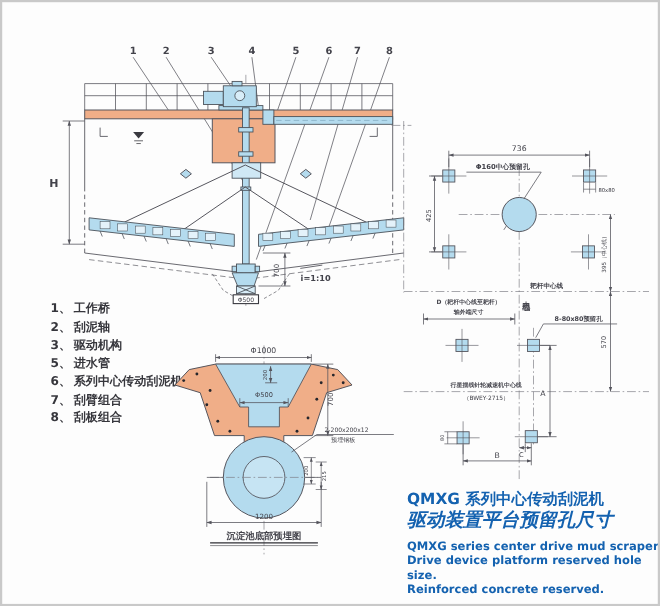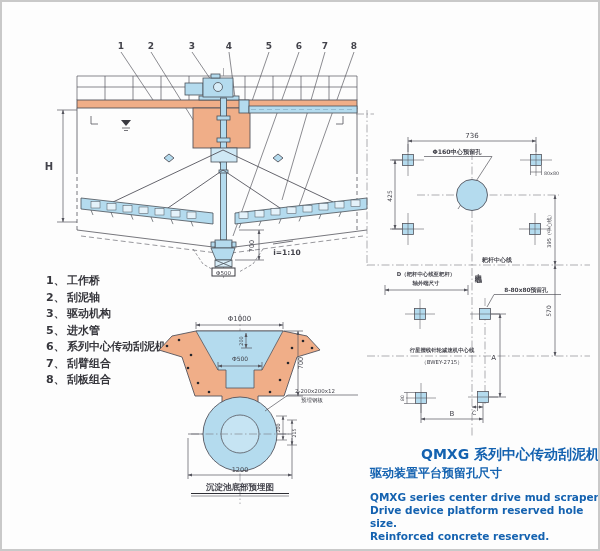--- a/index.html
+++ b/index.html
@@ -6,22 +6,22 @@
   .canvas{position:relative;width:600px;height:551px;background:#fdfdfd;
     border:2px solid #c9c9c9;box-sizing:border-box;overflow:hidden;
     font-family:"DejaVu Sans","Liberation Sans",sans-serif;}
   svg{position:absolute;overflow:visible;}
   svg text{fill:#43434b;}
   .legend{position:absolute;left:44px;top:271px;color:#36363c;font-size:11px;
     font-weight:600;line-height:16.5px;}
   .legend-row{white-space:nowrap;}
   .legend-num{display:inline-block;min-width:21px;}
   .titleblock{position:absolute;left:368px;top:444px;width:230px;color:#1462b0;}
-  .tb-title{font-size:14px;font-weight:800;line-height:17px;margin-bottom:3px;text-align:right;}
-  .tb-zh{font-size:12px;font-weight:700;line-height:15px;}
+  .tb-title{font-size:14px;font-weight:800;line-height:17px;margin-bottom:3px;}
+  .tb-zh{font-size:17px;font-weight:700;line-height:15px;font-style:italic;}
   .tb-en{font-size:10.5px;font-weight:700;line-height:13px;}
   .tb-en-block{margin-top:10px;}
   .vlabel{position:absolute;left:471px;top:266px;writing-mode:vertical-rl;
     text-orientation:upright;font-size:7px;font-weight:600;color:#46464e;letter-spacing:1px;}
 </style>
 </head>
 <body>
 
 <div class="canvas">
 

